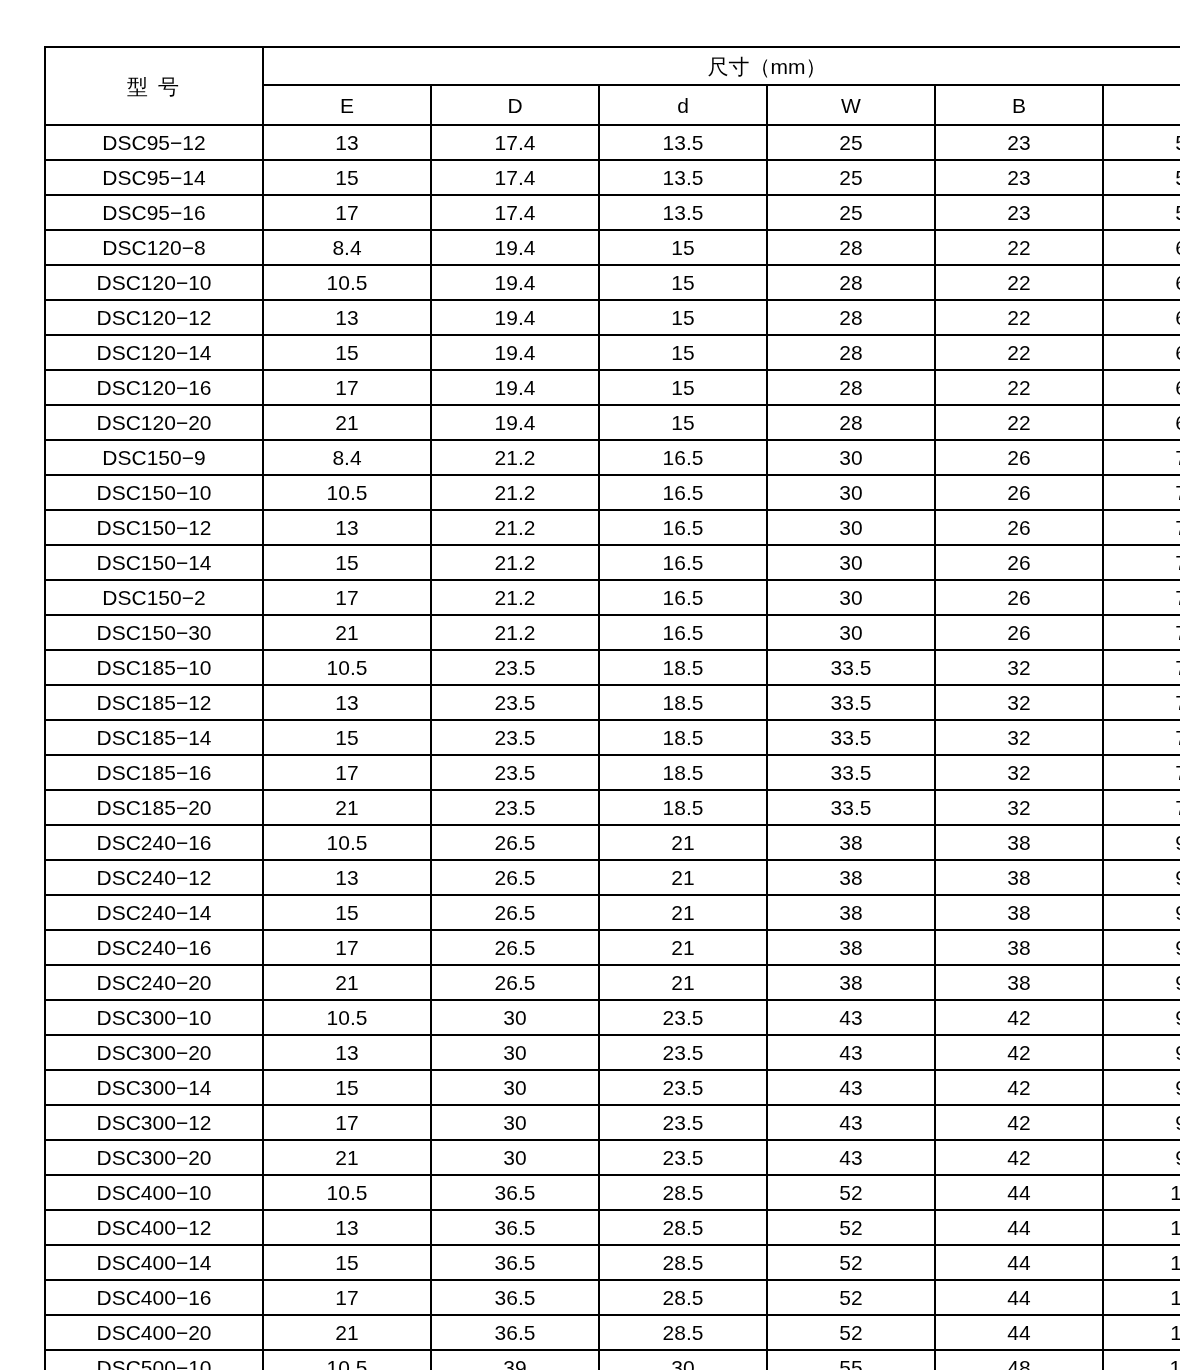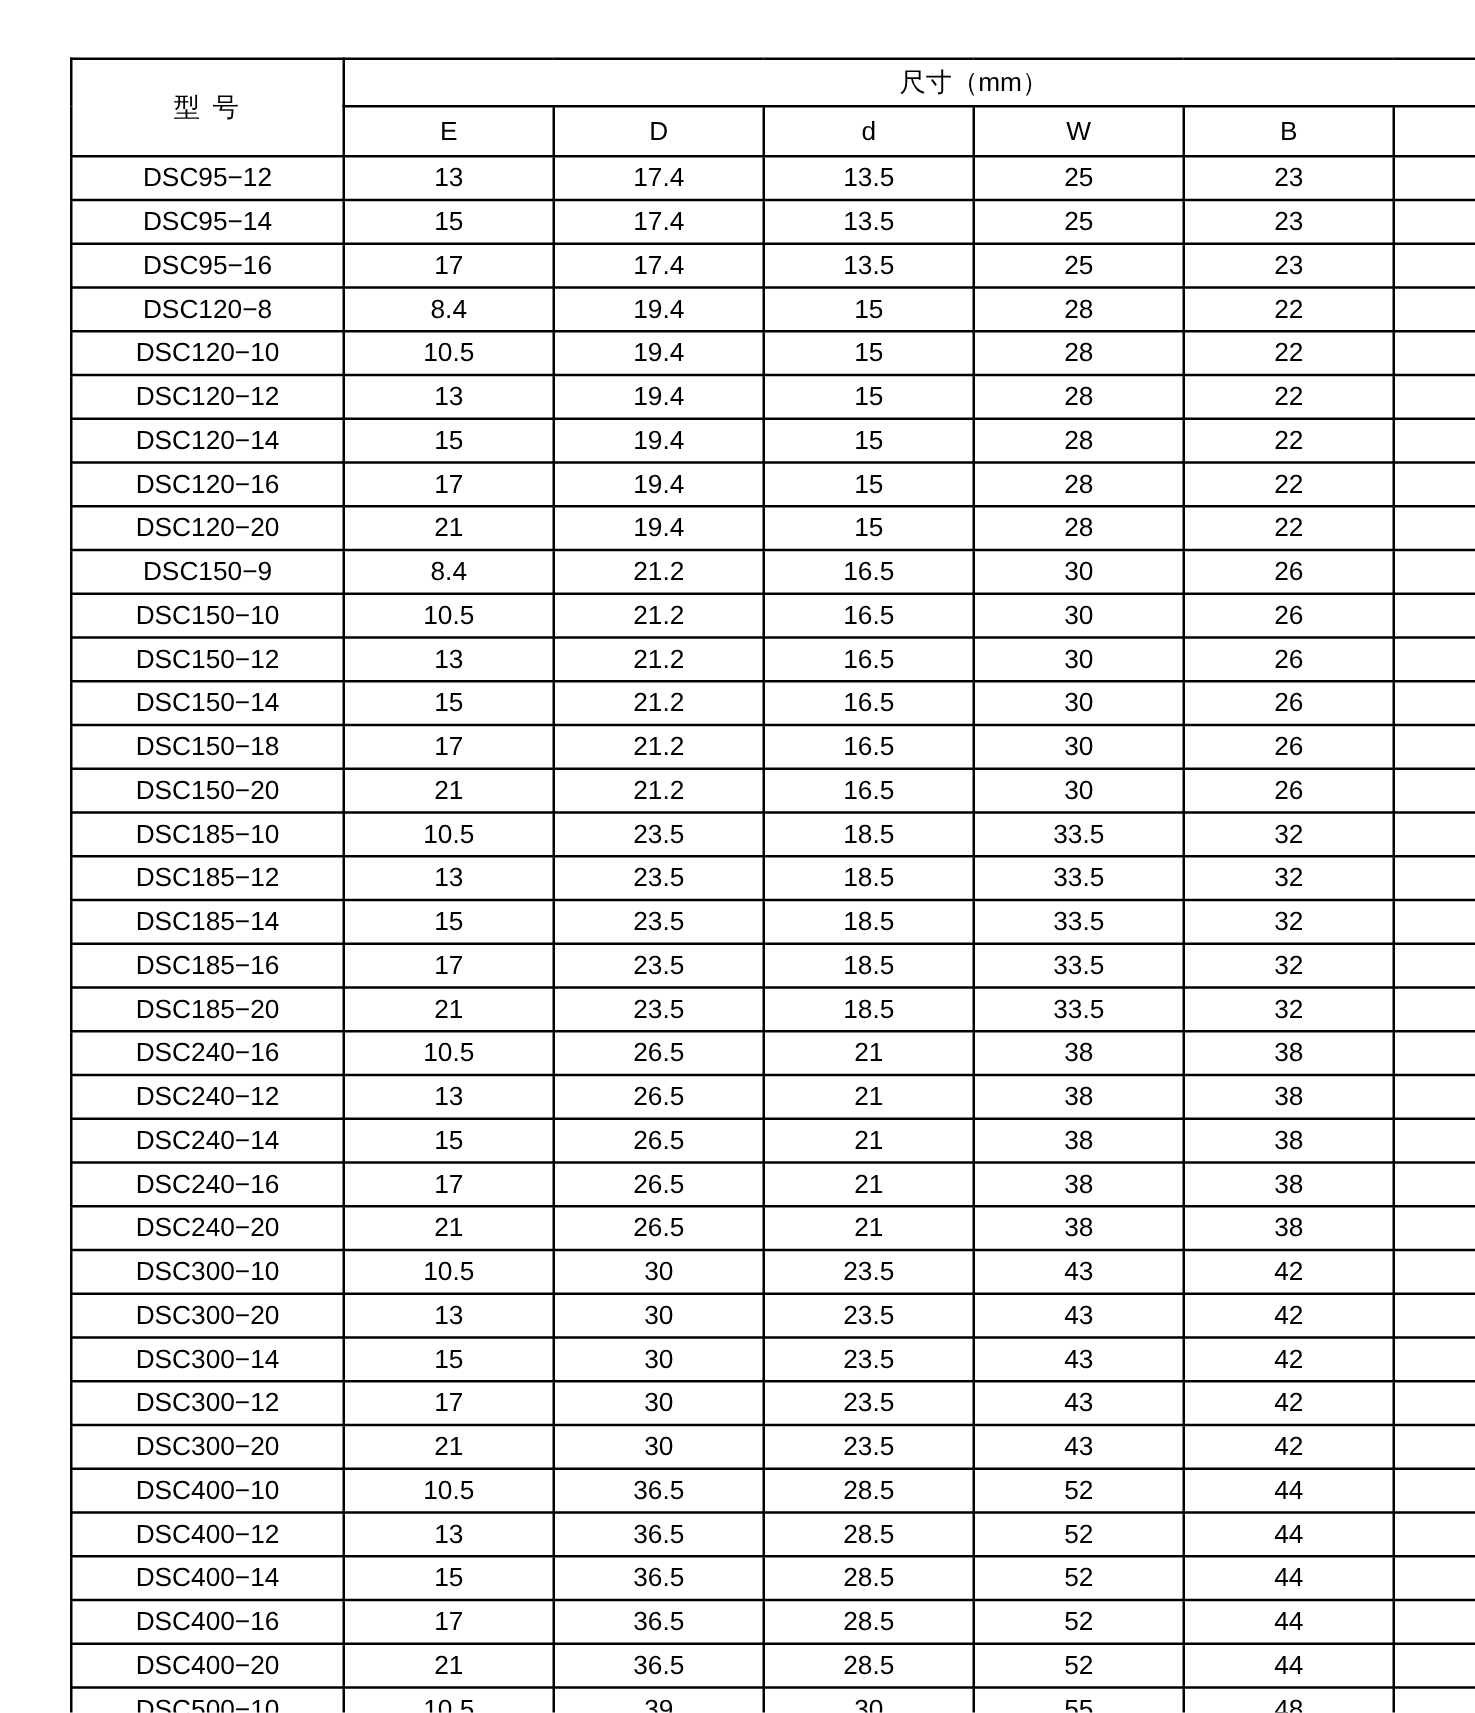--- a/index.html
+++ b/index.html
@@ -11,21 +11,21 @@
     width: 1180px;
     height: 1370px;
     font-family: "Liberation Sans", sans-serif;
     color: #000000;
   }
   .page {
     position: relative;
     width: 1180px;
     height: 1370px;
     box-sizing: border-box;
-    padding: 46px 60px 0 56px;
+    padding: 46px 60px 0 44px;
   }
   table.spec {
     border-collapse: collapse;
     width: 1060px;
     table-layout: fixed;
   }
   table.spec th,
   table.spec td {
     border: 2px solid #000000;
     text-align: center;
@@ -201,30 +201,30 @@
         <tr>
           <td class="model">DSC150−14</td>
           <td class="val">15</td>
           <td class="val">21.2</td>
           <td class="val">16.5</td>
           <td class="val">30</td>
           <td class="val">26</td>
           <td class="val">70</td>
         </tr>
         <tr>
-          <td class="model">DSC150−18</td>
-          <td class="val">17</td>
-          <td class="val">21.2</td>
-          <td class="val">16.5</td>
-          <td class="val">30</td>
-          <td class="val">26</td>
-          <td class="val">70</td>
-        </tr>
-        <tr>
-          <td class="model">DSC150−20</td>
+          <td class="model">DSC150−2</td>
+          <td class="val">17</td>
+          <td class="val">21.2</td>
+          <td class="val">16.5</td>
+          <td class="val">30</td>
+          <td class="val">26</td>
+          <td class="val">70</td>
+        </tr>
+        <tr>
+          <td class="model">DSC150−30</td>
           <td class="val">21</td>
           <td class="val">21.2</td>
           <td class="val">16.5</td>
           <td class="val">30</td>
           <td class="val">26</td>
           <td class="val">70</td>
         </tr>
         <tr>
           <td class="model">DSC185−10</td>
           <td class="val">10.5</td>

